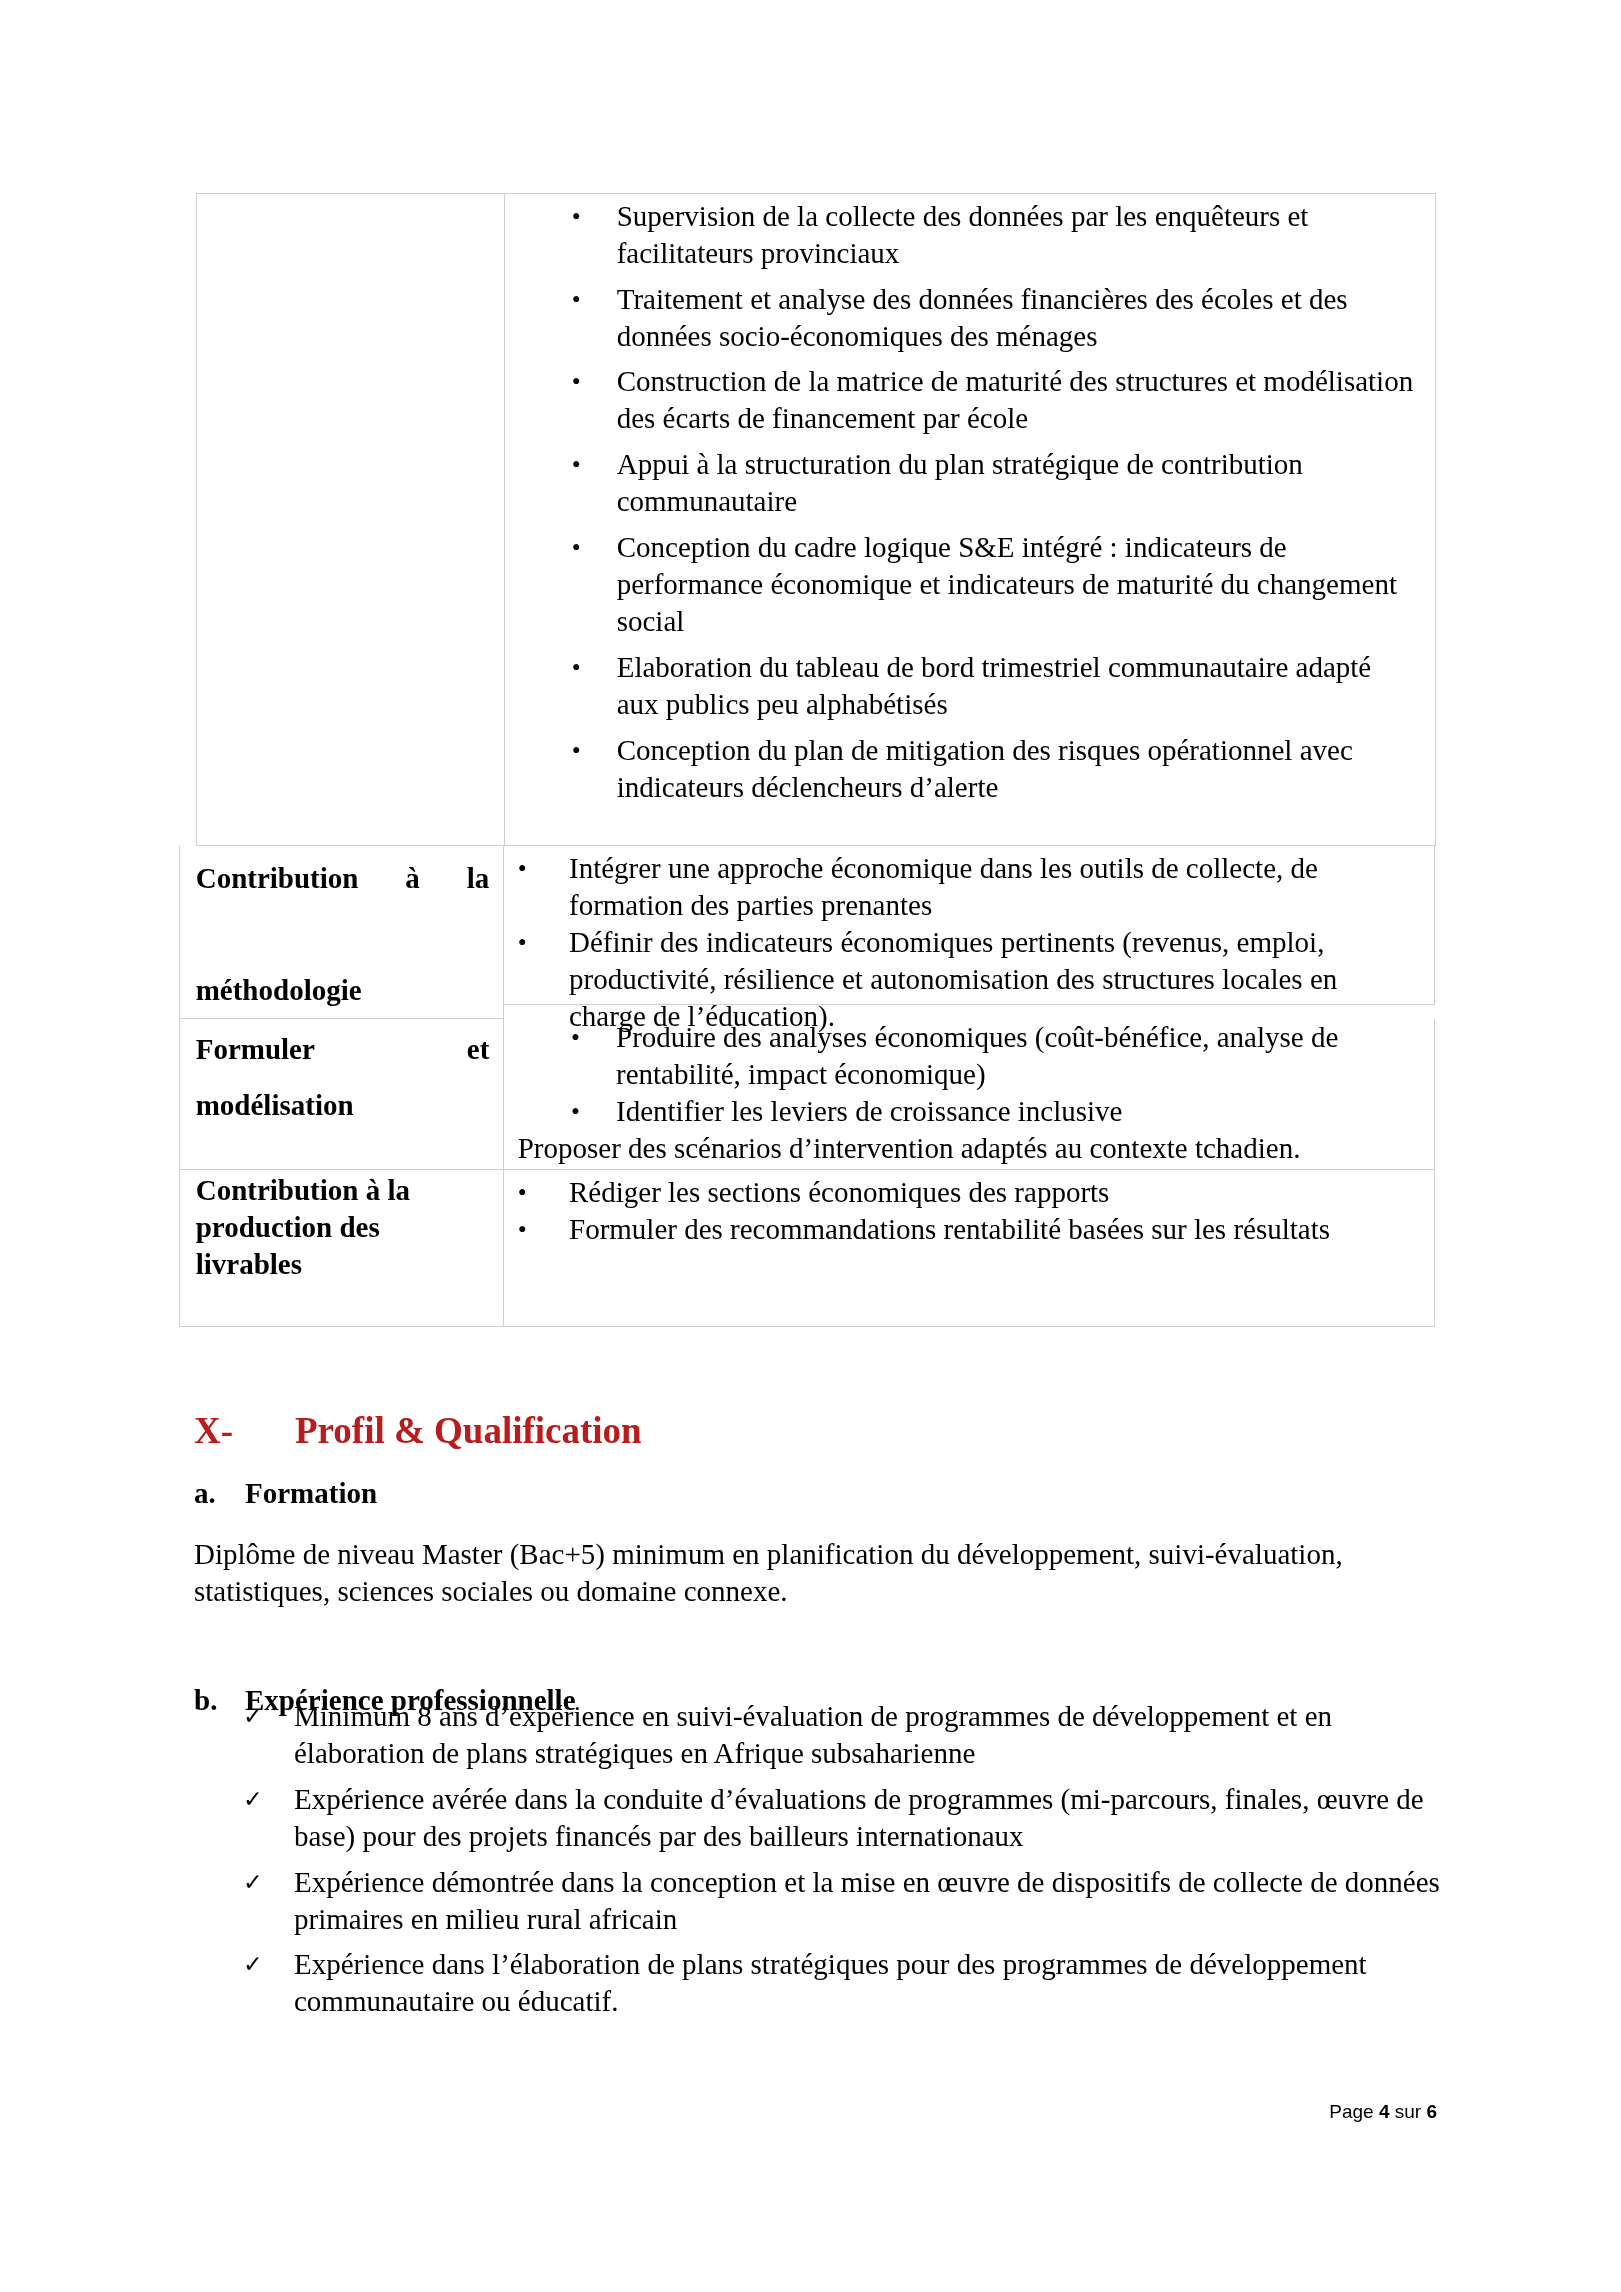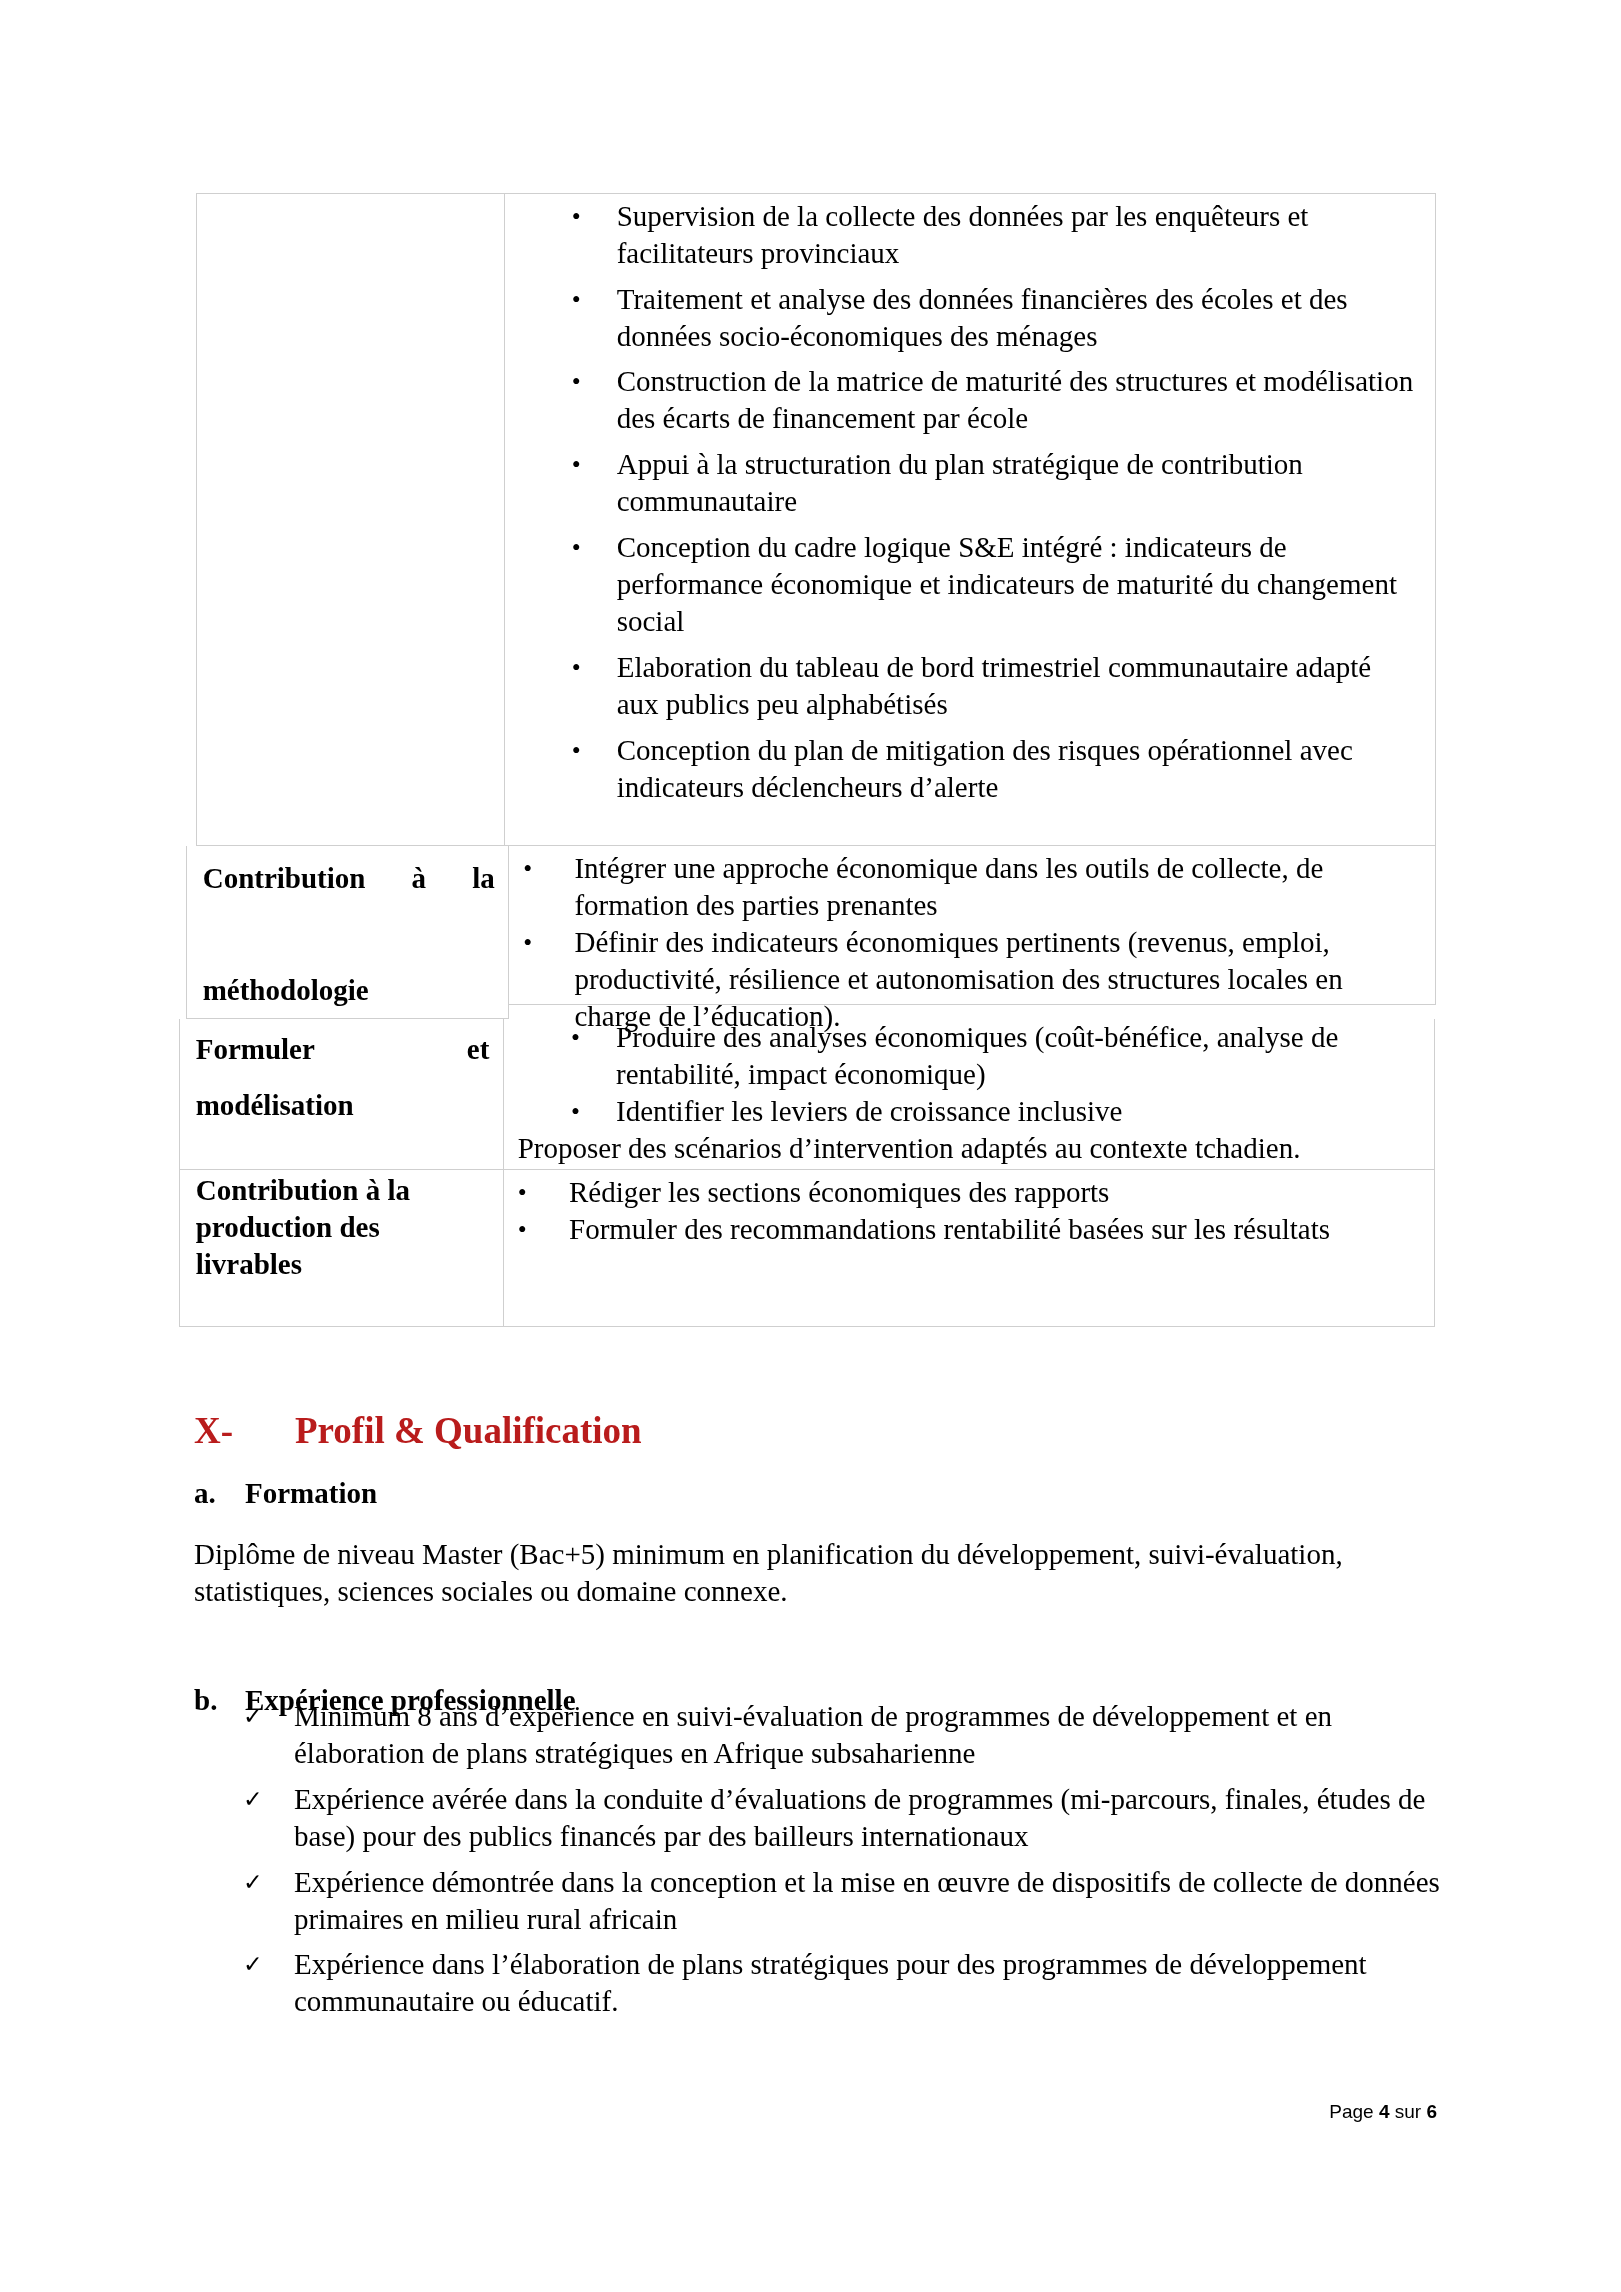--- a/index.html
+++ b/index.html
@@ -37,21 +37,21 @@
     .row.first ul.bul li .b { left: 67px; font-size: 25.5px; }
 
     
     .row.r2 .cell-r, .row.r4 .cell-r { padding: 3.9px 0 0 0; }
     ul.bul.dot li { padding-left: 65px; padding-right: 13.7px; }
     ul.bul.dot li .b { left: 13.7px; font-size: 25.5px; }
     ul.bul.dot.indent li { padding-left: 112px; }
     ul.bul.dot.indent li .b { left: 67px; }
     .plain { font-size: 29px; line-height: 37px; padding-left: 13.7px; padding-bottom: 2px; }
 
-    .r2 .cell-l { padding-top: 3.9px; margin-left: 7px; }
+    .r2 .cell-l { padding-top: 3.9px; }
     .r3 .cell-l { padding-top: 2px; }
     .r4 .cell-l { padding-top: 2px; }
     .r2 .cell-r { height: 159px; }
     .r3 .cell-r { height: 151px; }
     .r4 .cell-r { height: 157px; }
 
     
     .sec-title {
       position: absolute; left: 194px; top: 1407px;
       font-size: 37px; font-weight: bold; color: #b91c1c; line-height: 47px;
@@ -150,21 +150,21 @@
   </div>
 
   <div class="para">Diplôme de niveau Master (Bac+5) minimum en planification du développement, suivi-évaluation, statistiques, sciences sociales ou domaine connexe.</div>
 
   <div class="sub-title sub-b">
     <span class="n">b.</span><span>Expérience professionnelle</span>
   </div>
 
   <ul class="checks">
     <li><span class="ck">✓</span><span>Minimum 8 ans d’expérience en suivi-évaluation de programmes de développement et en élaboration de plans stratégiques en Afrique subsaharienne</span></li>
-    <li><span class="ck">✓</span><span>Expérience avérée dans la conduite d’évaluations de programmes (mi-parcours, finales, études de base) pour des publics financés par des bailleurs internationaux</span></li>
+    <li><span class="ck">✓</span><span>Expérience avérée dans la conduite d’évaluations de programmes (mi-parcours, finales, œuvre de base) pour des projets financés par des bailleurs internationaux</span></li>
     <li><span class="ck">✓</span><span>Expérience démontrée dans la conception et la mise en œuvre de dispositifs de collecte de données primaires en milieu rural africain</span></li>
     <li><span class="ck">✓</span><span>Expérience dans l’élaboration de plans stratégiques pour des programmes de développement communautaire ou éducatif.</span></li>
   </ul>
 
   <div class="footer">
     <span>Page</span>
     <b>4</b>
     <span>sur</span>
     <b>6</b>
   </div>

